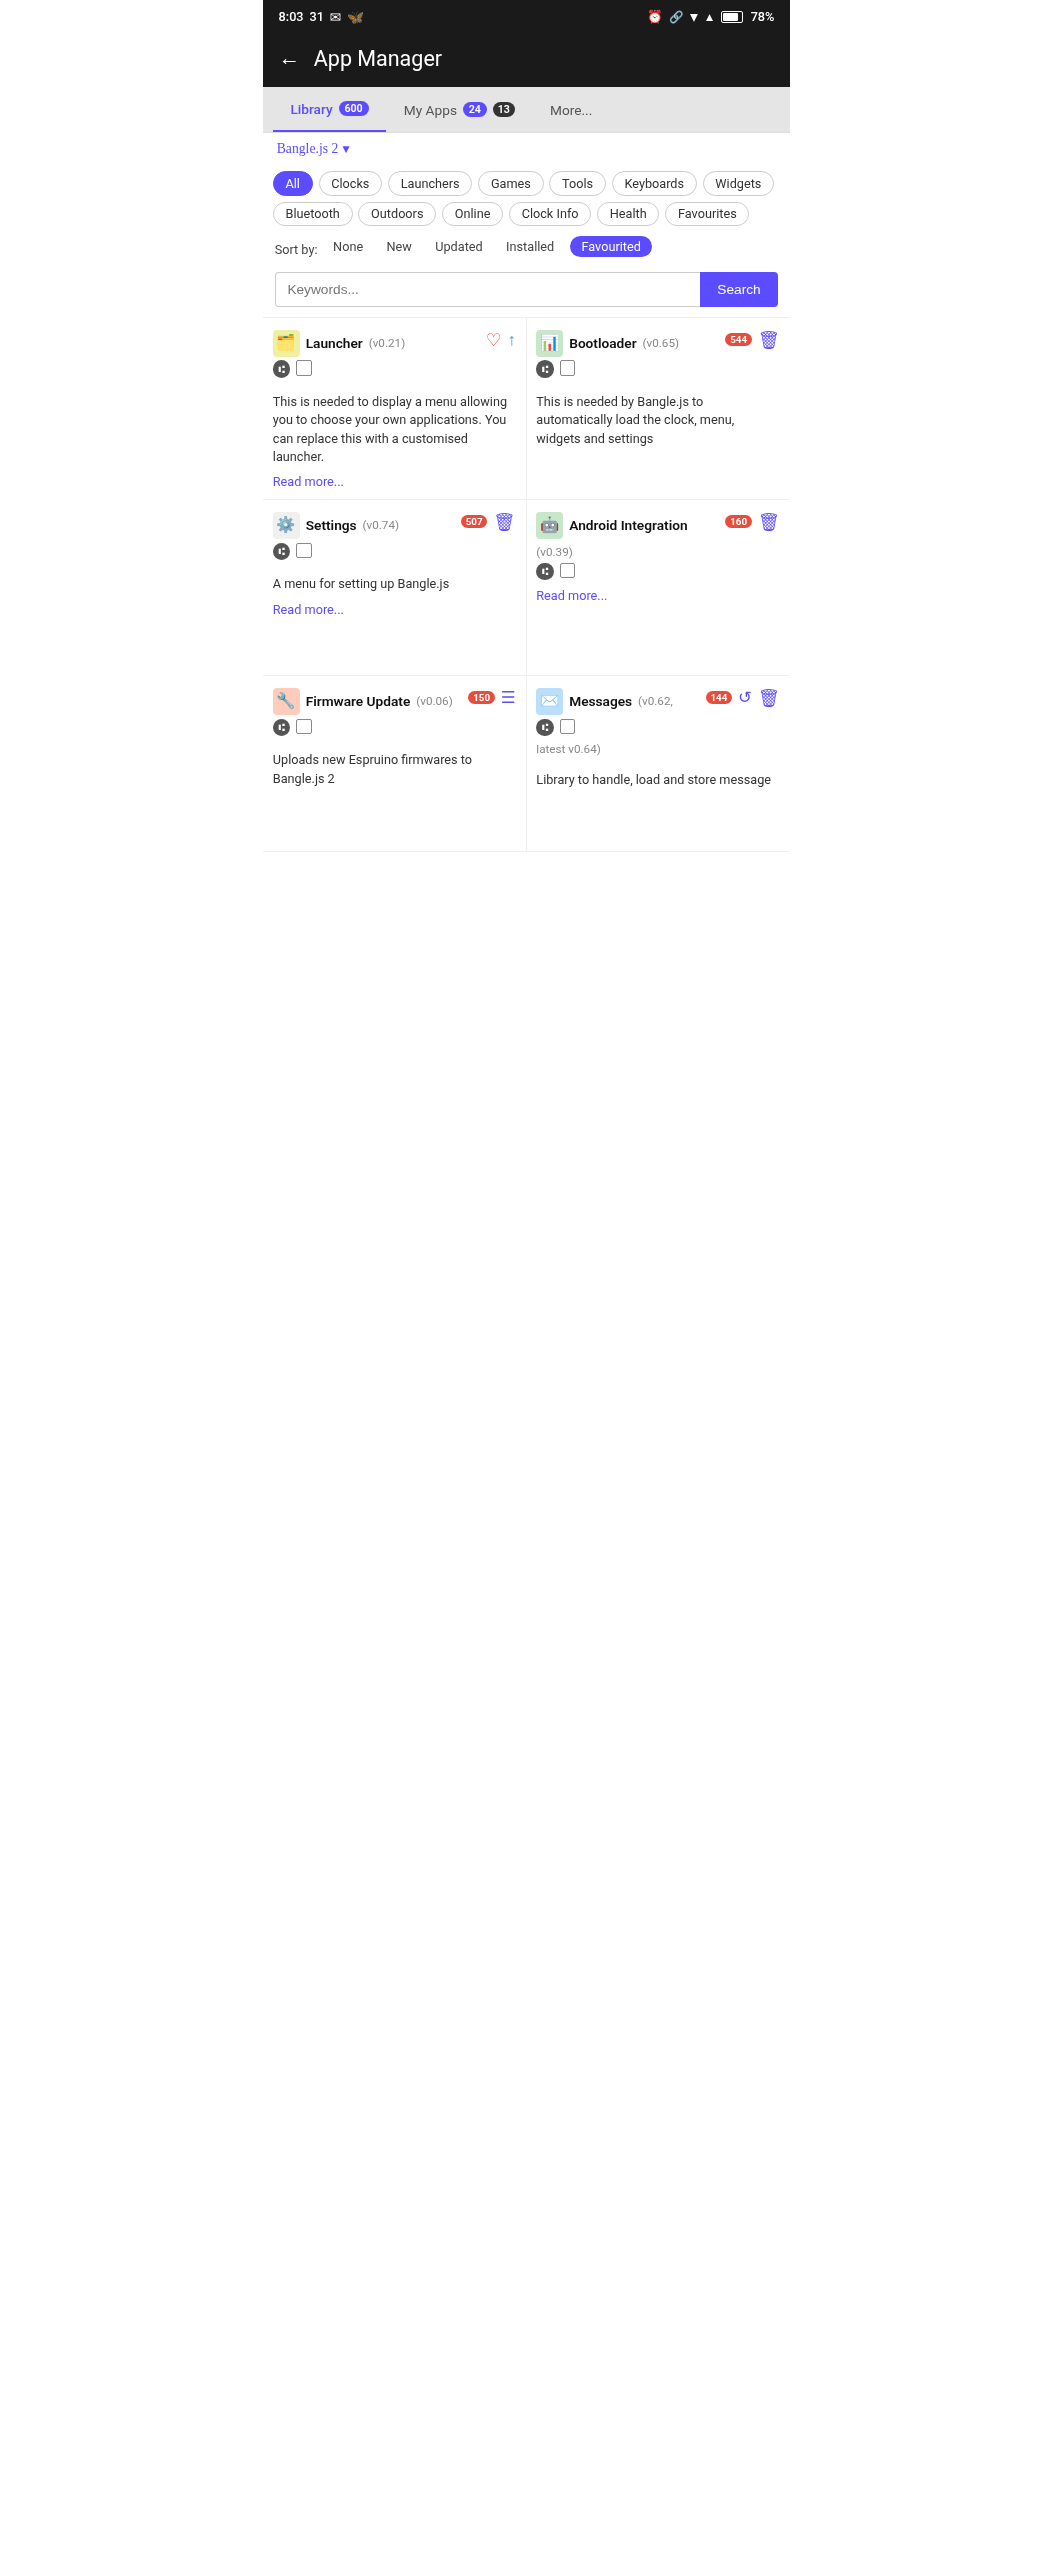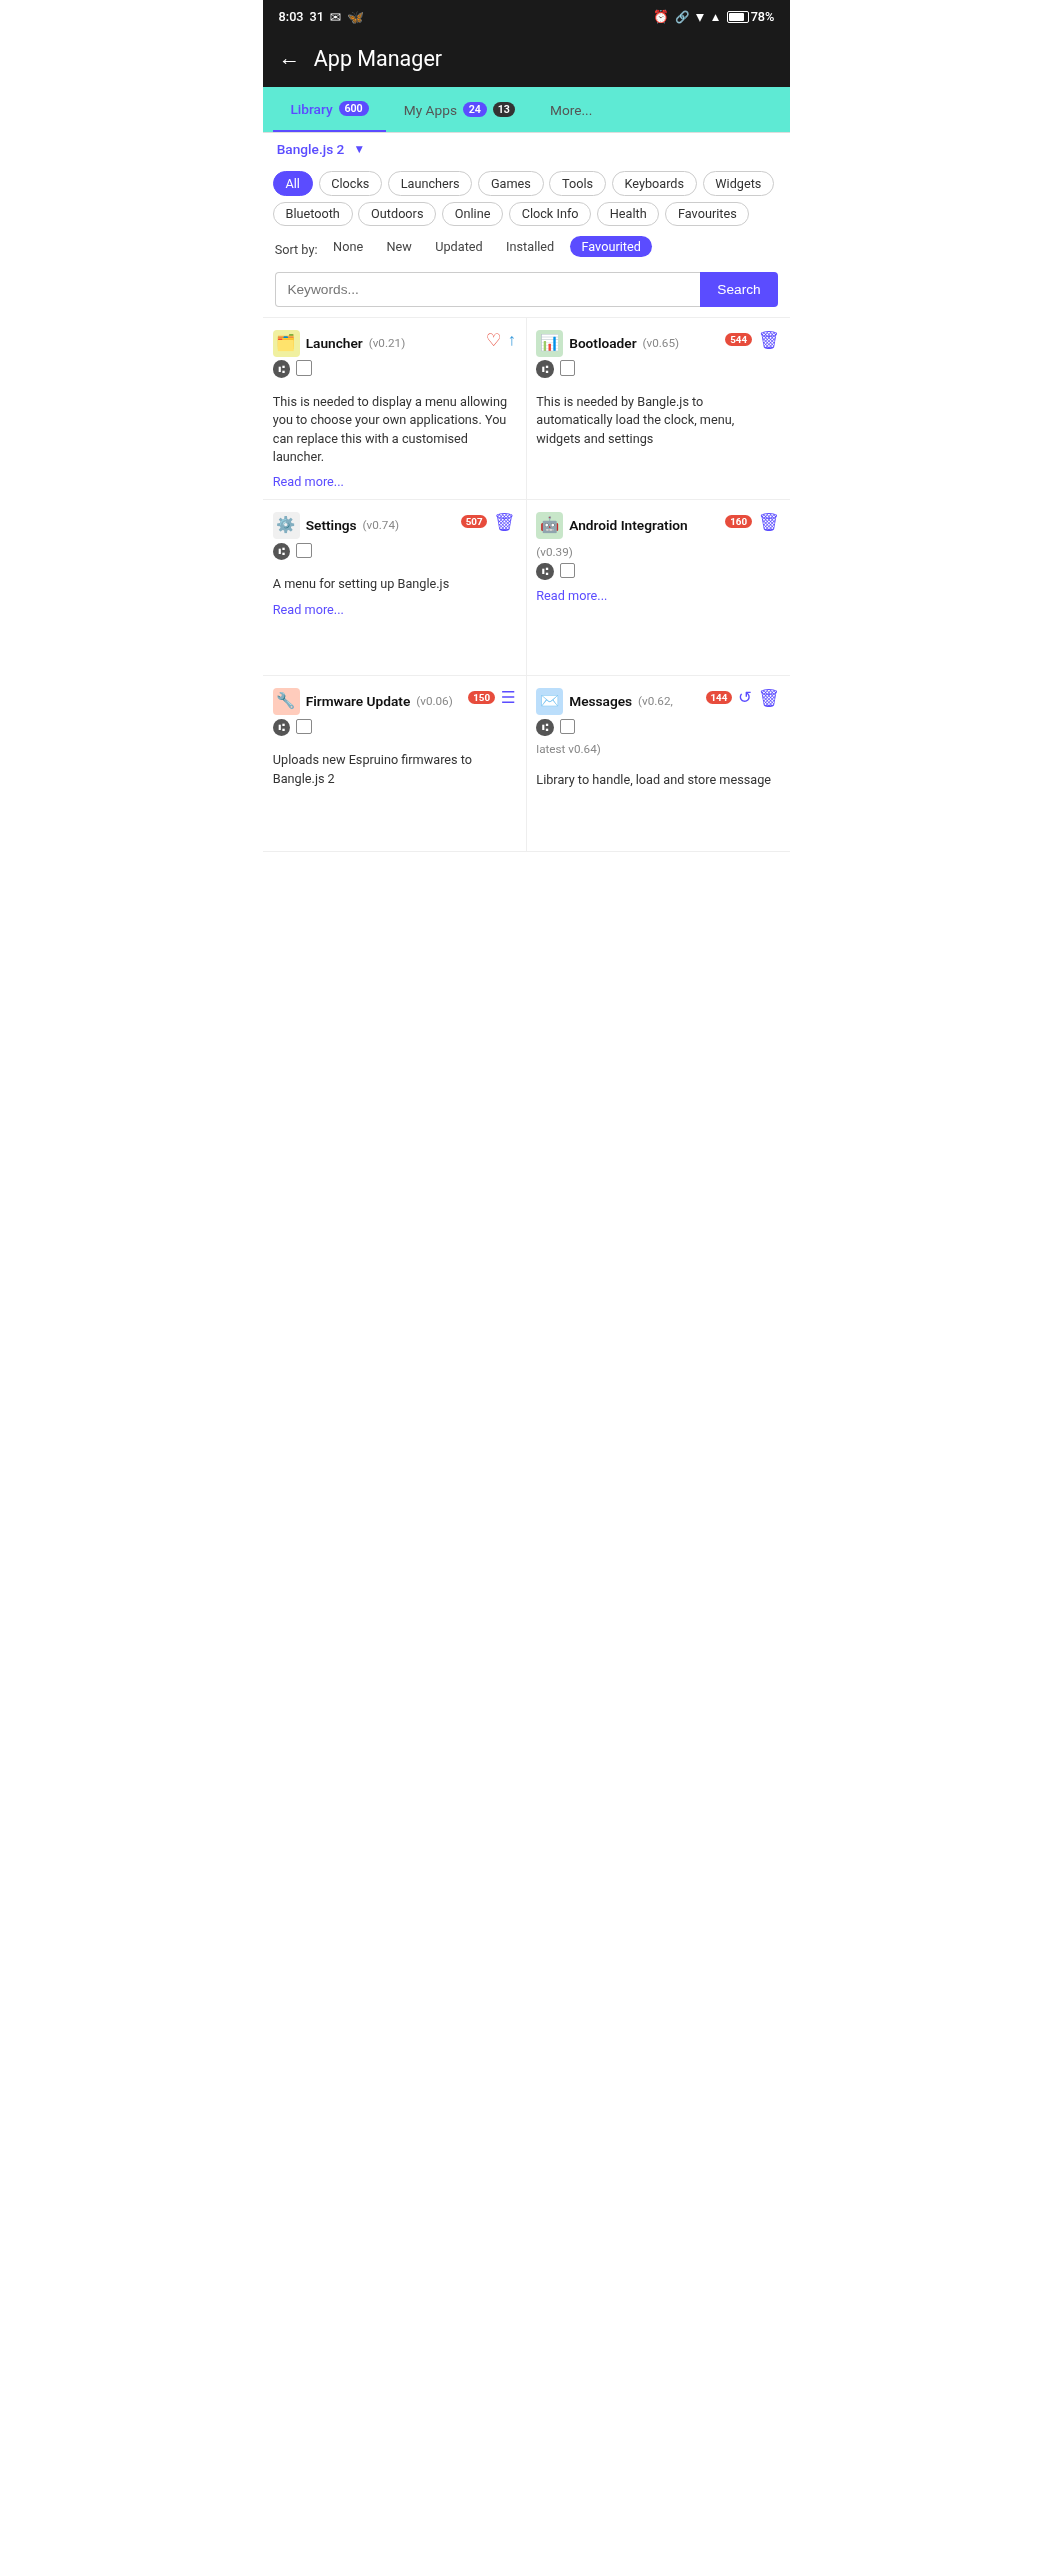--- a/index.html
+++ b/index.html
@@ -32,21 +32,21 @@
       padding: 13.7px 15.6px 15.6px;
       gap: 13.7px;
     }
     .header-title { font-size: 21.5px; font-weight: 400; }
     .back-btn { font-size: 21.5px; cursor: pointer; }
     .tabs-bar {
       border-bottom: 1px solid #ddd;
       display: flex;
       align-items: center;
       padding: 0 9.8px;
-      background: #5eead4;
+      background: #e5e5e5;
     }
     .tab {
       padding: 13.7px 17.6px;
       font-size: 13.7px;
       cursor: pointer;
       position: relative;
       color: #555;
       display: flex;
       align-items: center;
       gap: 5.9px;
@@ -70,21 +70,22 @@
       color: #fff;
       border-radius: 11.7px;
       font-size: 10.7px;
       padding: 1px 4.9px;
       font-weight: 600;
     }
     .device-row {
       padding: 7.8px 13.7px;
       display: flex;
       align-items: center;
-      gap: 9px;
+      gap: 2px;
+      font-family: Liberation Serif, serif;
     }
     .device-name {
       color: #5b4cff;
       font-weight: 500;
       font-size: 13.7px;
       cursor: pointer;
     }
     .chevron { font-size: 11.7px; color: #5b4cff; }
     .filter-row {
       display: flex;
@@ -293,21 +294,21 @@
     <span>8:03</span>
     <span style="font-size:12.7px;">31</span>
     <span style="font-size:13.7px;">✉</span>
     <span style="font-size:13.7px;">🦋</span>
   </div>
   <div class="status-right">
     <span style="font-size:12.7px;">⏰</span>
     <span style="font-size:11.7px;">🔗</span>
     <span style="font-size:15.6px;">▾</span>
     <span style="font-size:11.7px;">▲</span>
-    <span style="display:flex;align-items:center;gap:2px;">
+    <span style="display:flex;align-items:center;gap:8px;">
       <span class="battery-rect">
           <span class="battery-fill"></span>
         </span>
       <span>78%</span>
     </span>
   </div>
 </div>
 
 <div class="header">
   <span class="back-btn">←</span>

